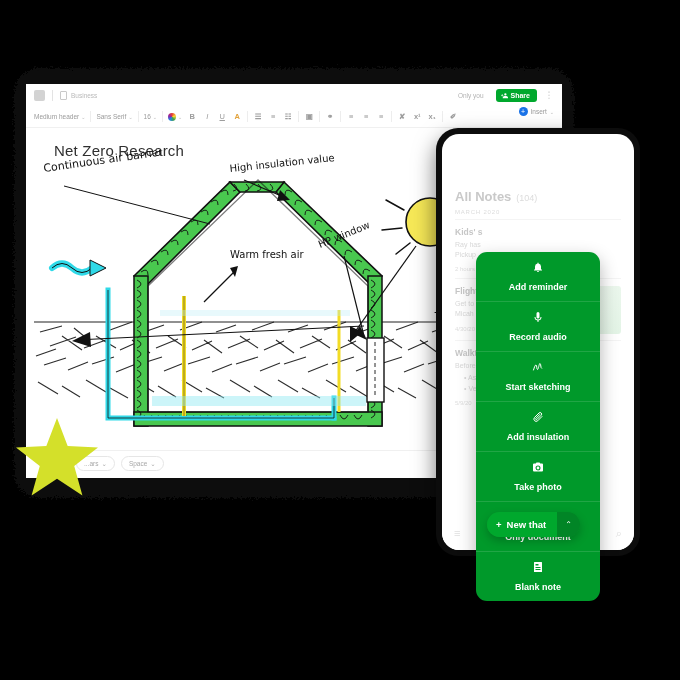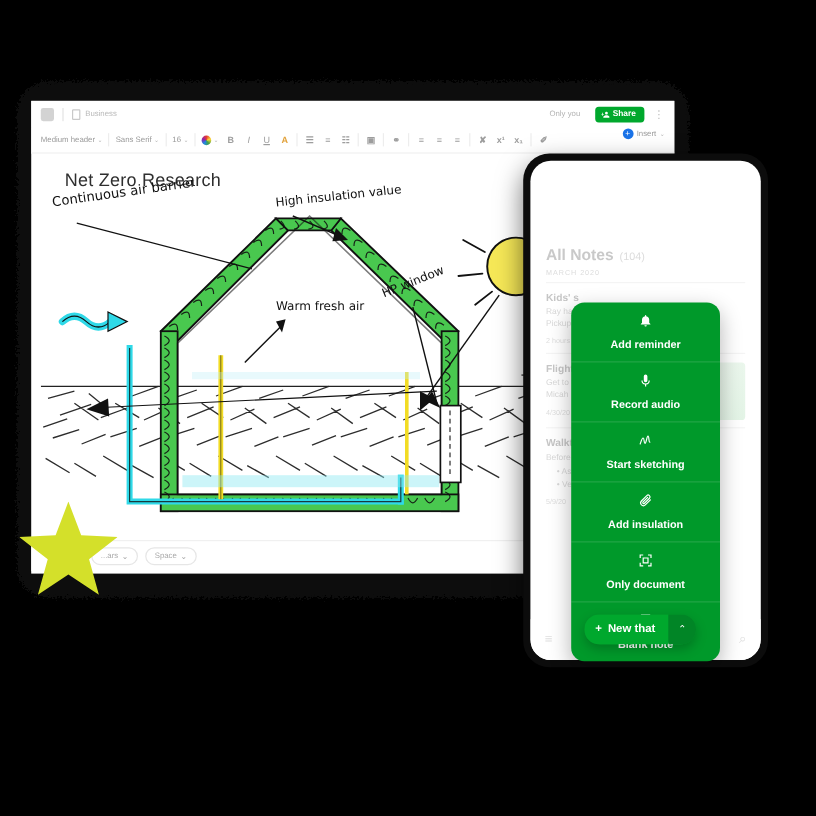--- a/index.html
+++ b/index.html
@@ -100,21 +100,21 @@
     position: absolute; left: 436px; top: 128px;
     width: 204px; height: 428px; background: #0c0c0c;
     border-radius: 22px;
     box-shadow: 0 10px 22px rgba(0,0,0,.55);
   }
   .phone-screen {
     position: absolute; left: 442px; top: 134px;
     width: 192px; height: 416px; background: #ffffff;
     border-radius: 17px; overflow: hidden;
   }
-  .ph-head { padding: 30px 13px 4px 13px; }
+  .ph-head { padding: 14px 13px 4px 13px; }
   .ph-title-row { display: flex; align-items: baseline; gap: 5px; }
   .ph-title { font-size: 13px; font-weight: bold; color: #c9c9c9; }
   .ph-count { font-size: 9px; color: #dcdcdc; margin-top: 45px; }
   .ph-month { font-size: 6px; color: #dcdcdc; letter-spacing: .8px; margin-top: 5px; }
 
   .note-row { display: flex; gap: 7px; padding: 7px 13px 6px 13px; }
   .note-main { flex: 1; min-width: 0; }
   .note-title { font-size: 8.5px; font-weight: bold; color: #c6c6c6; }
   .note-prev { font-size: 7px; color: #d8d8d8; line-height: 1.45; margin-top: 3px; }
   .note-bullets { font-size: 7px; color: #d8d8d8; line-height: 1.5; margin-top: 2px; padding-left: 9px; }
@@ -449,20 +449,28 @@
       <span class="menu-ic">
           <svg viewBox="0 0 24 24">
             <path fill="none" stroke="#fff" stroke-width="2" stroke-linecap="round" d="M20 11l-8.5 8.5a4.6 4.6 0 0 1-6.5-6.5l9-9a3.1 3.1 0 0 1 4.4 4.4l-8.7 8.7a1.6 1.6 0 0 1-2.2-2.2l7.9-7.9"></path>
           </svg>
         </span>
       <span>Add insulation</span>
     </div>
     <div class="menu-item">
       <span class="menu-ic">
           <svg viewBox="0 0 24 24">
+            <path d="M9 3l-1.5 2H4a2 2 0 0 0-2 2v12a2 2 0 0 0 2 2h16a2 2 0 0 0 2-2V7a2 2 0 0 0-2-2h-3.5L15 3zm3 6a5 5 0 1 1 0 10 5 5 0 0 1 0-10zm0 2.2a2.8 2.8 0 1 0 0 5.6 2.8 2.8 0 0 0 0-5.6z"></path>
+          </svg>
+        </span>
+      <span>Take photo</span>
+    </div>
+    <div class="menu-item">
+      <span class="menu-ic">
+          <svg viewBox="0 0 24 24">
             <path fill="none" stroke="#fff" stroke-width="2" d="M3 8V3h5M16 3h5v5M21 16v5h-5M8 21H3v-5M8 8h8v8H8z"></path>
           </svg>
         </span>
       <span>Only document</span>
     </div>
     <div class="menu-item">
       <span class="menu-ic">
           <svg viewBox="0 0 24 24">
             <path d="M5 2h14a1 1 0 0 1 1 1v18a1 1 0 0 1-1 1H5a1 1 0 0 1-1-1V3a1 1 0 0 1 1-1zm2 4v3h6V6zm0 6v2h10v-2zm0 4v2h10v-2z"></path>
           </svg>

